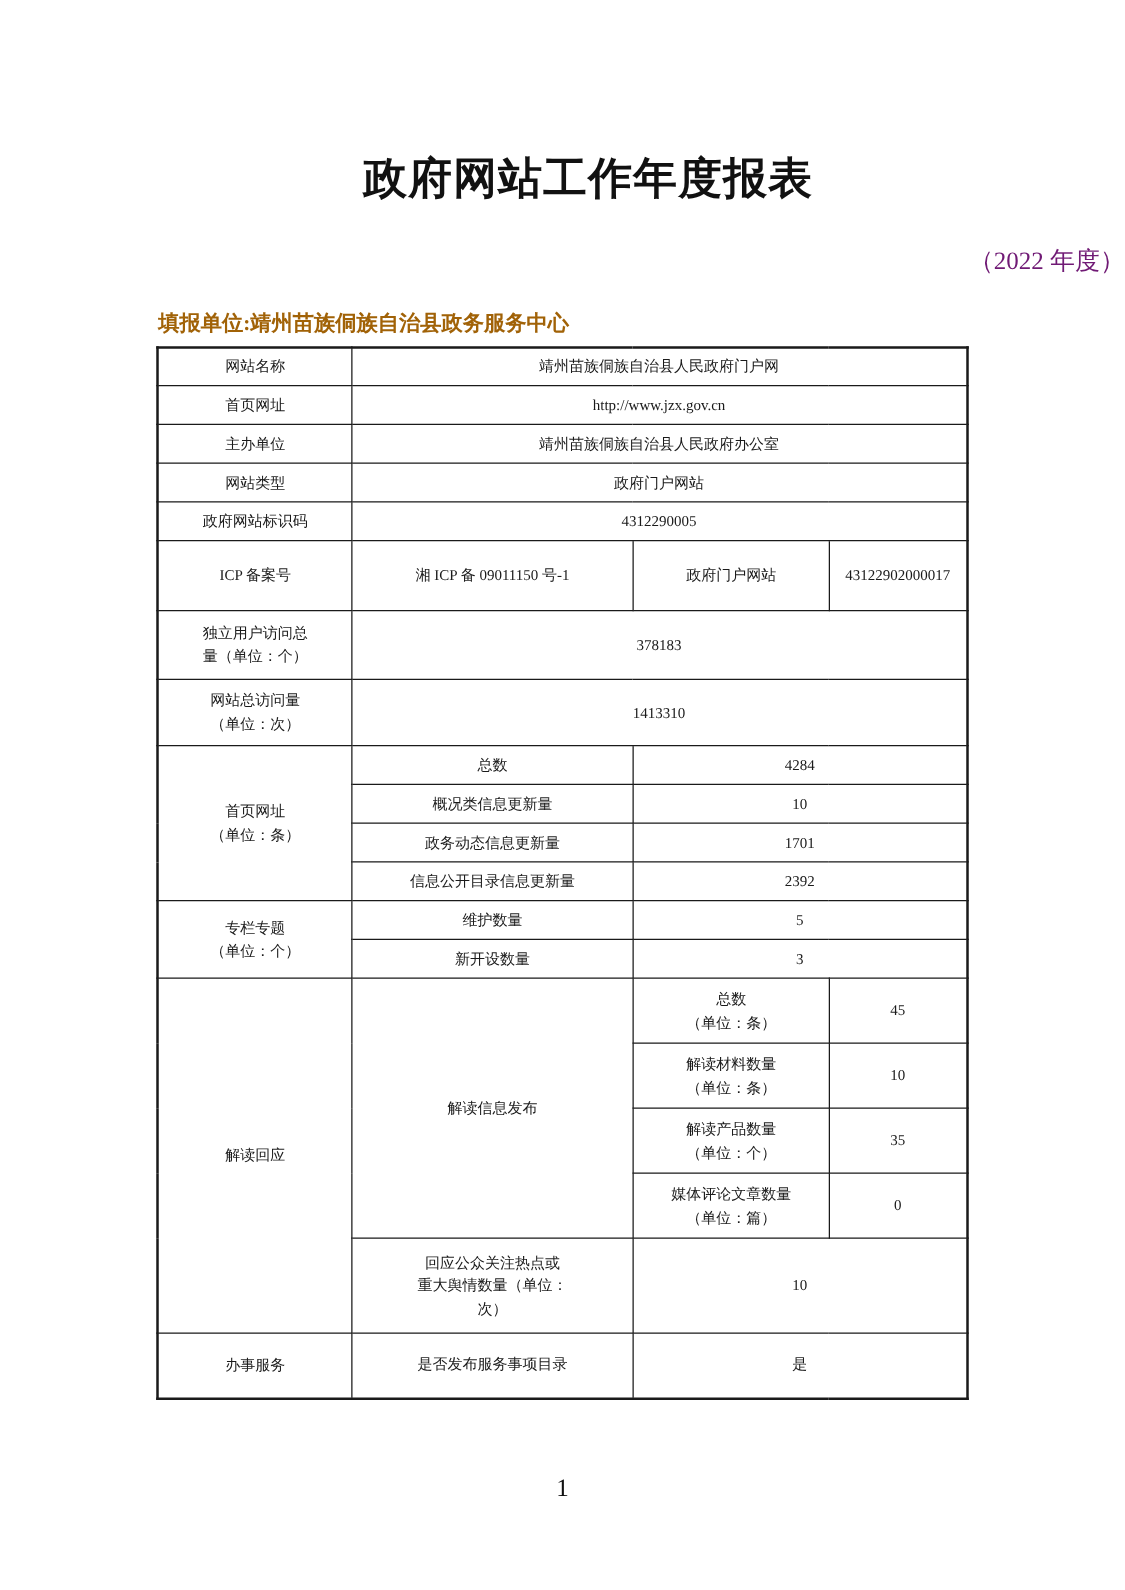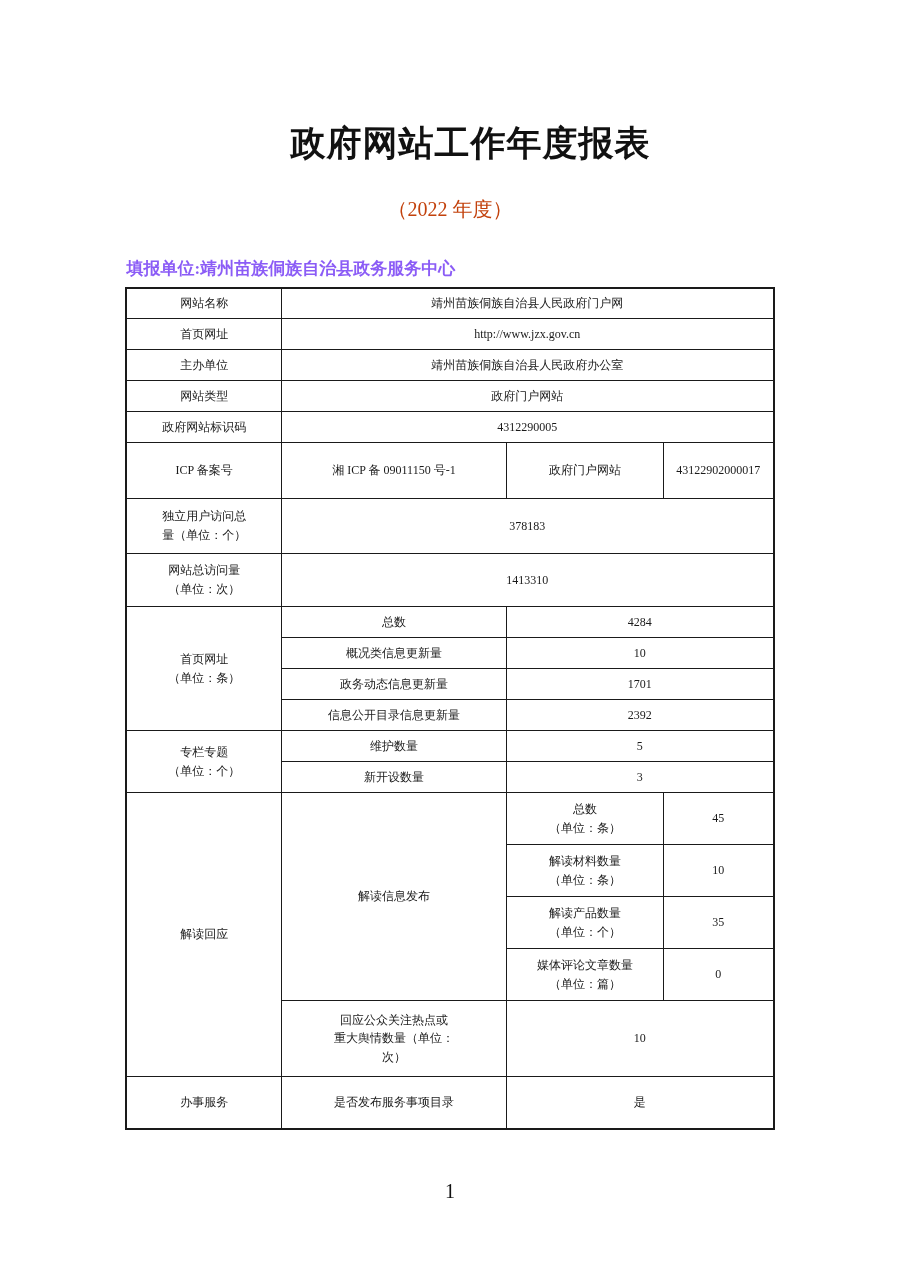--- a/index.html
+++ b/index.html
@@ -23,33 +23,33 @@
     font-size: 35px;
     line-height: 1.3;
     font-weight: bold;
     font-family: "Liberation Sans", "DejaVu Sans", sans-serif;
     letter-spacing: 1px;
     color: #111;
     padding-left: 41px;
   }
   .doc-subtitle {
     margin-top: 30px;
-    text-align: center;
+    text-align: right;
     font-size: 20px;
     line-height: 1.3;
-    color: #c2410c;
+    color: #701a75;
   }
   .reporting-unit {
     width: 647px;
-    margin: 36px auto 7px auto;
+    margin: 26px auto 7px auto;
     font-size: 17px;
     line-height: 22px;
     font-weight: bold;
     text-align: left;
-    color: #8b5cf6;
+    color: #a16207;
   }
   table.report {
     width: 647px;
     margin: 0 auto;
     border-collapse: collapse;
     border: 2px solid #1a1a1a;
     table-layout: fixed;
   }
   table.report td {
     border: 1px solid #1a1a1a;
@@ -62,21 +62,21 @@
   }
   .pre { white-space: pre-line; }
   .breakall { word-break: break-all; }
   tr.r31 { height: 31px; }
   tr.r52 { height: 52px; }
   tr.r53 { height: 53px; }
   tr.r55 { height: 55px; margin-top: 48px; }
   tr.r56 { height: 56px; }
   tr.r76 { height: 76px; }
   td.vbottom { vertical-align: bottom; padding-bottom: 5px; }
-  td.vtop { vertical-align: top; padding-top: 5px; }
+  td.vtop { vertical-align: top; padding-top: 5px; font-family: Liberation Mono, monospace; }
   .page-number {
     position: absolute;
     left: 0;
     right: 0;
     top: 1180px;
     text-align: center;
     font-size: 20px;
     color: #111;
   }
 </style>

